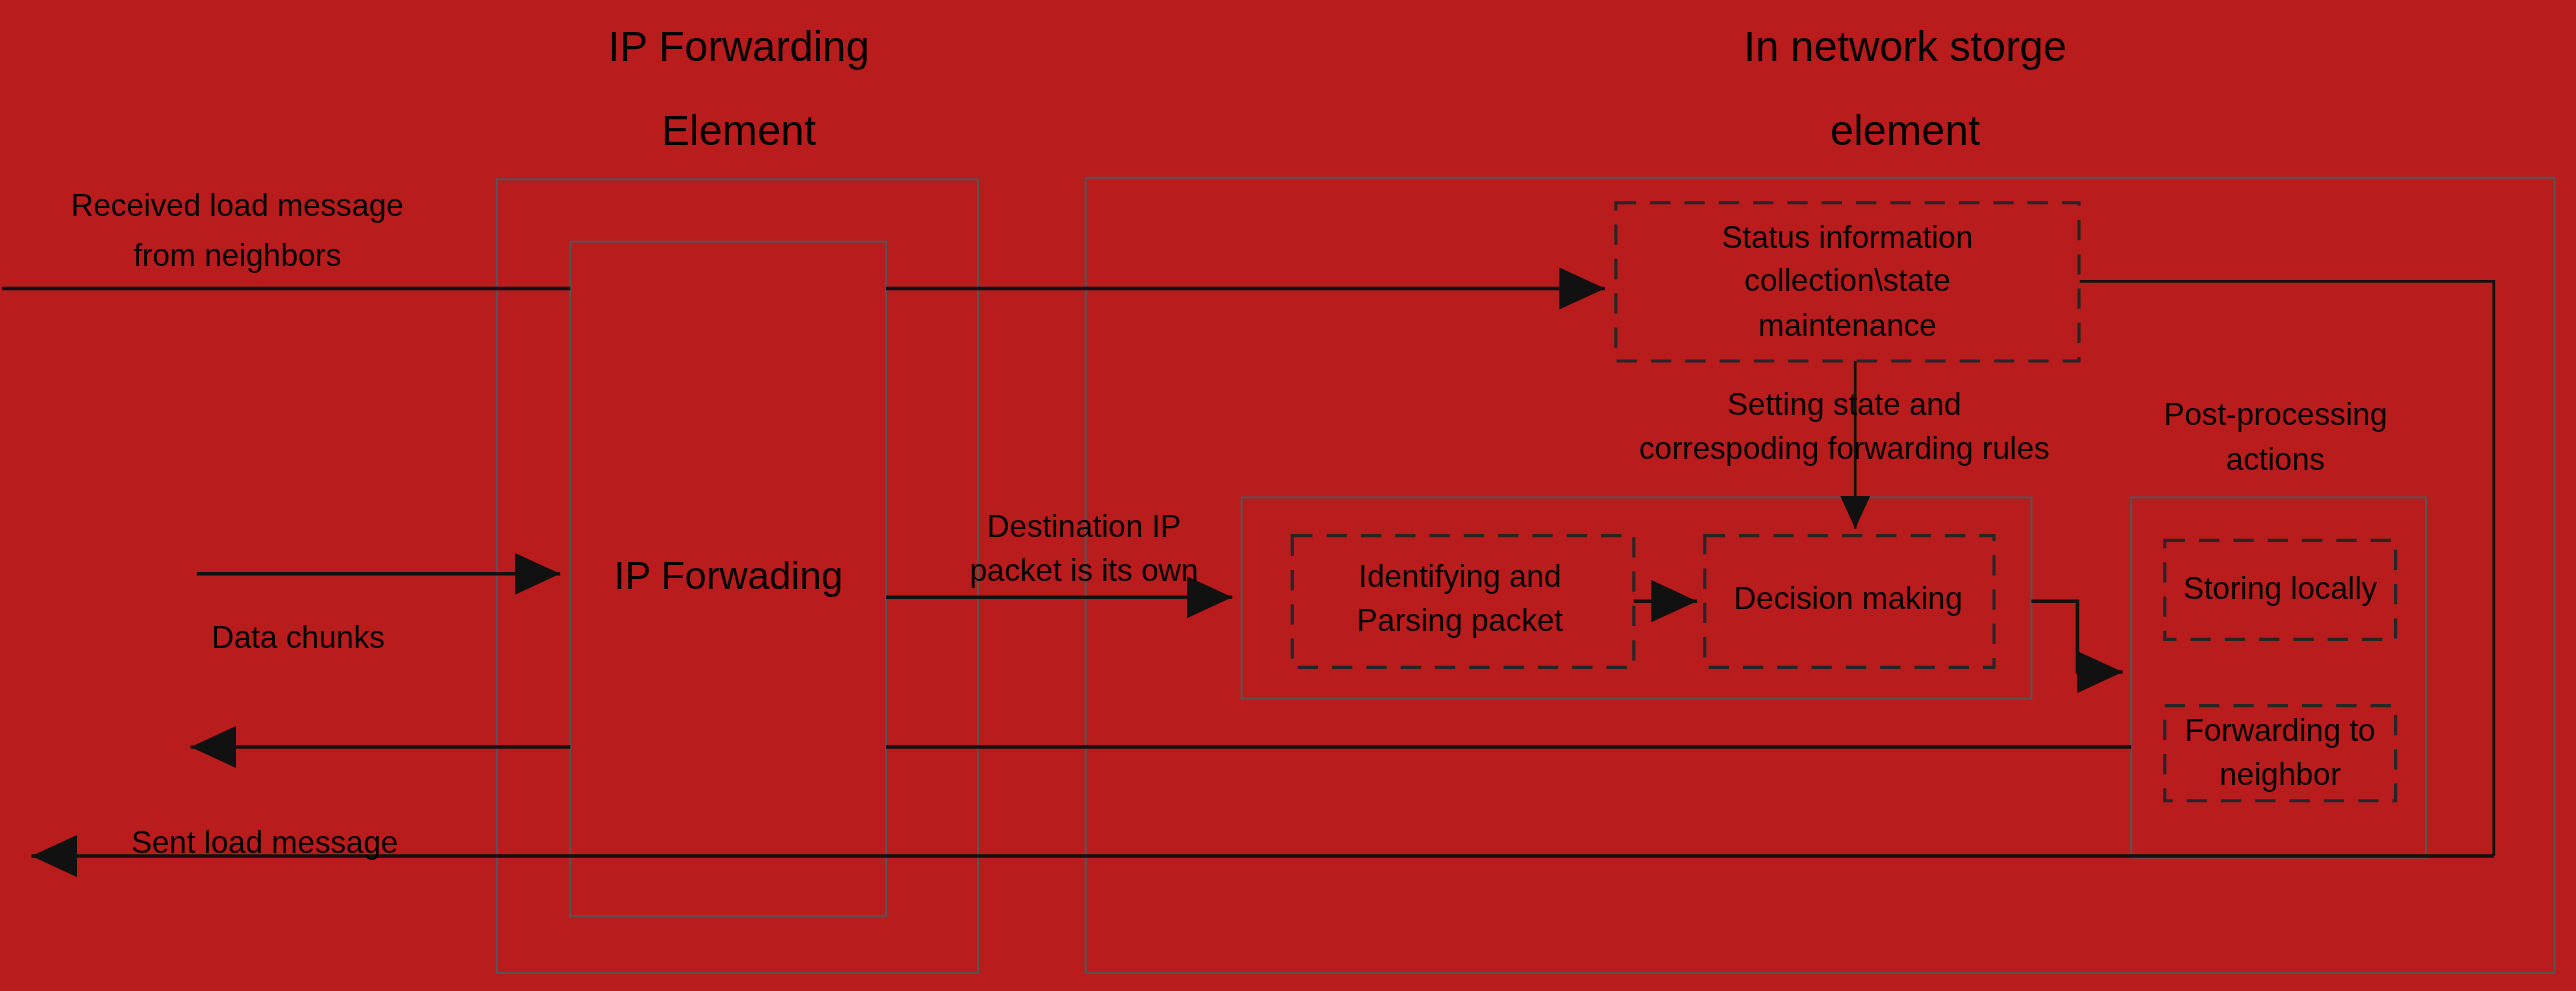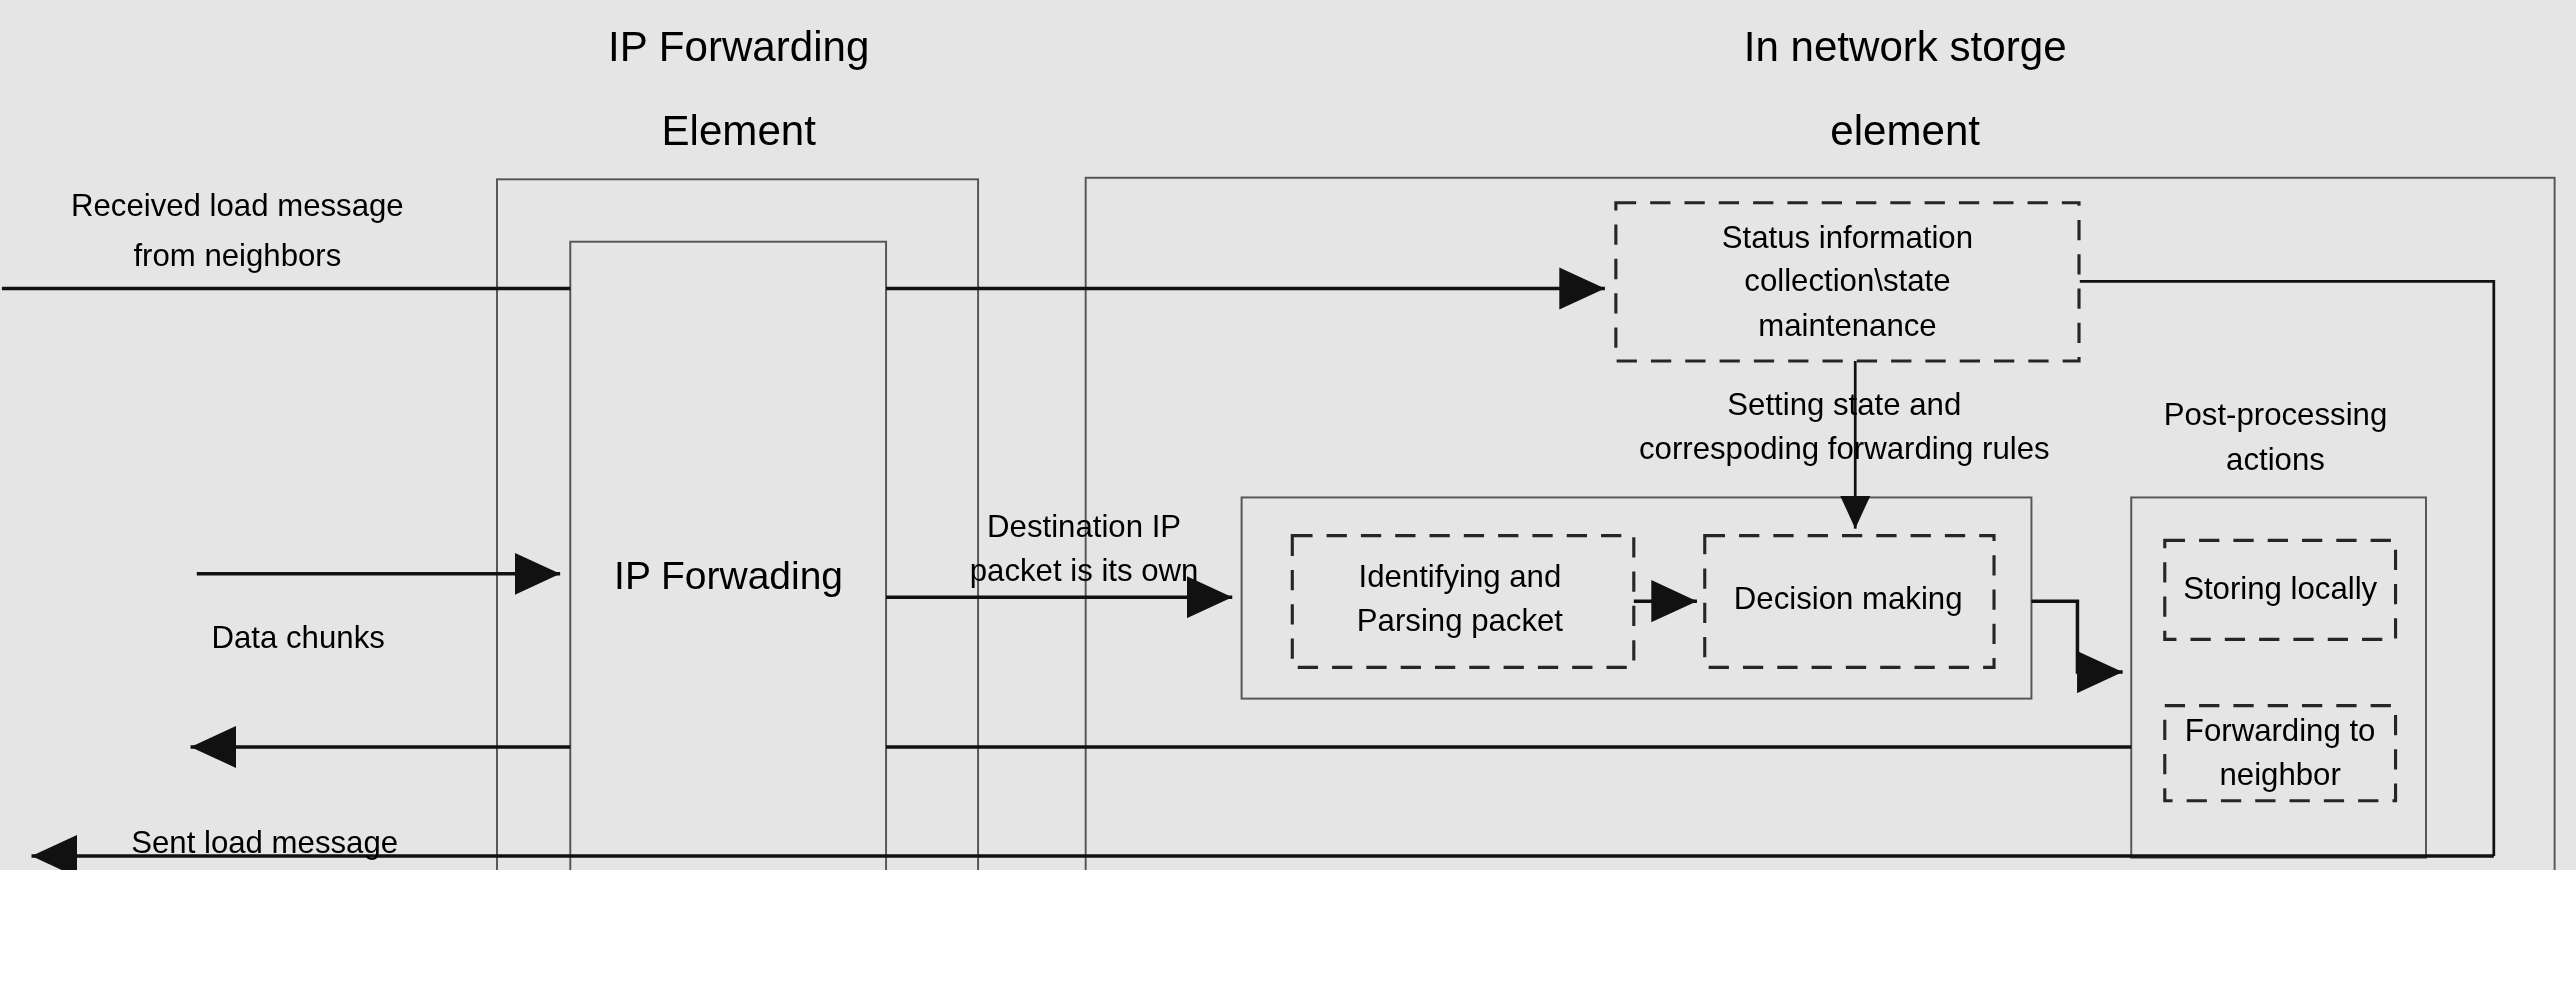--- a/index.html
+++ b/index.html
@@ -3,22 +3,22 @@
 <meta charset="utf-8">
 <style>
   html, body {
     margin: 0;
     padding: 0;
     background: #ffffff;
   }
   #diagram-root {
     position: relative;
     width: 2576px;
-    height: 870px;
-    background: #e5e5e5;
+    height: 991px;
+    background: #b91c1c;
     font-family: "Liberation Sans", sans-serif;
     overflow: hidden;
   }
   svg.canvas {
     position: absolute;
     left: 0;
     top: 0;
     width: 2576px;
     height: 991px;
   }

